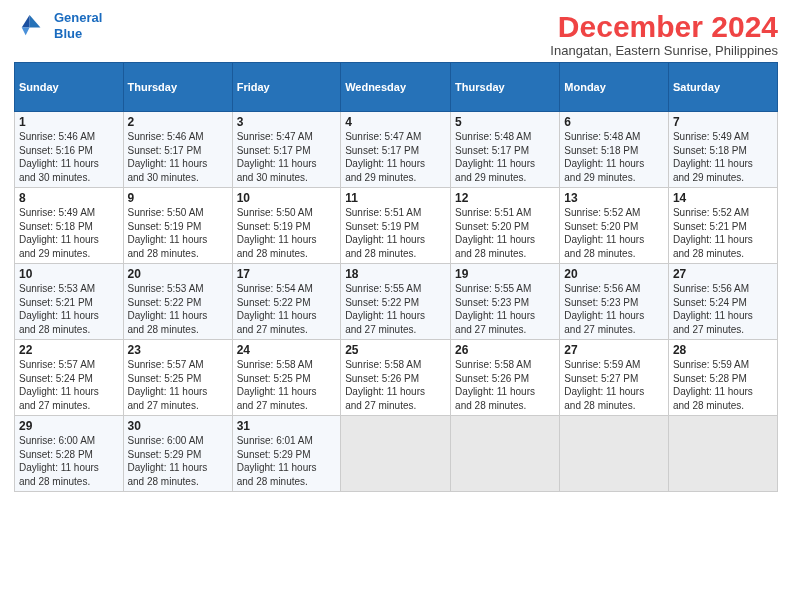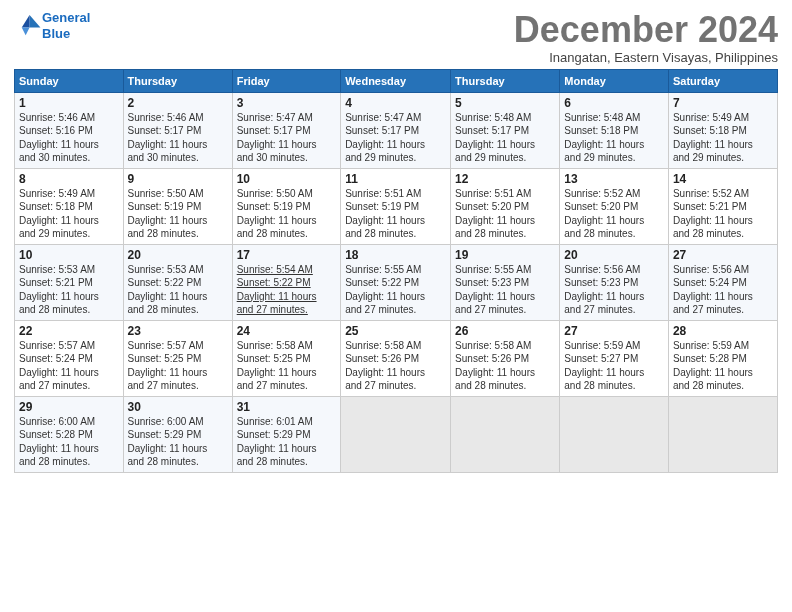--- a/index.html
+++ b/index.html
@@ -16,55 +16,55 @@
     }
     .header-row {
       display: flex;
       justify-content: space-between;
       align-items: flex-start;
       margin-bottom: 4px;
     }
     .logo {
       display: flex;
       align-items: center;
-      gap: 0;
+      gap: 12px;
     }
     .logo-text {
       font-size: 13px;
       font-weight: bold;
       color: #333;
       line-height: 1.2;
     }
     .logo-blue { color: #1a6bbf; }
     .logo-icon {
       width: 28px;
       height: 28px;
     }
     .title-block {
       text-align: right;
     }
     .month-title {
-      font-size: 36px;
+      font-size: 30px;
       font-weight: bold;
-      color: #737373;
+      color: #ef4444;
       line-height: 1.1;
     }
     .subtitle {
       font-size: 13px;
       color: #444;
     }
     table {
       width: 100%;
       border-collapse: collapse;
       font-size: 9.5px;
     }
     thead tr th {
       background-color: #2672b8;
       color: #fff;
-      padding: 5px 4px;
+      padding: 18px 4px;
       font-size: 11px;
       font-weight: bold;
       text-align: left;
       border: 1px solid #1a5a9a;
     }
     tbody tr td {
       vertical-align: top;
       border: 1px solid #ccc;
       padding: 3px 4px;
       width: 113px;
@@ -101,21 +101,21 @@
         <polygon points="20,4 20,20 10,20" fill="#1a4fa0"></polygon>
         <polygon points="10,20 20,20 15,30" fill="#4a90d9"></polygon>
       </svg>
       <div class="logo-text">
         <div><span class="logo-blue">General</span></div>
         <div><span class="logo-blue">Blue</span></div>
       </div>
     </div>
     <div class="title-block">
       <div class="month-title">December 2024</div>
-      <div class="subtitle">Inangatan, Eastern Visayas, Philippines</div>
+      <div class="subtitle">Inangatan, Eastern Sunrise, Philippines</div>
     </div>
   </div>
 
   <table>
     <thead>
       <tr>
       <th>Sunday</th>
           <th>Thursday</th>
           <th>Friday</th>
           <th>Wednesday</th>
@@ -237,21 +237,21 @@
           </td>
           <td>
             <span class="day-num">20</span>
             <div class="day-info" style="white-space: pre-line;">Sunrise: 5:53 AM
 Sunset: 5:22 PM
 Daylight: 11 hours
 and 28 minutes.</div>
           </td>
           <td>
             <span class="day-num">17</span>
-            <div class="day-info" style="white-space: pre-line; text-decoration: underline;">Sunrise: 5:54 AM
+            <div class="day-info" style="white-space: pre-line;">Sunrise: 5:54 AM
 Sunset: 5:22 PM
 Daylight: 11 hours
 and 27 minutes.</div>
           </td>
           <td>
             <span class="day-num">18</span>
             <div class="day-info" style="white-space: pre-line;">Sunrise: 5:55 AM
 Sunset: 5:22 PM
 Daylight: 11 hours
 and 27 minutes.</div>

